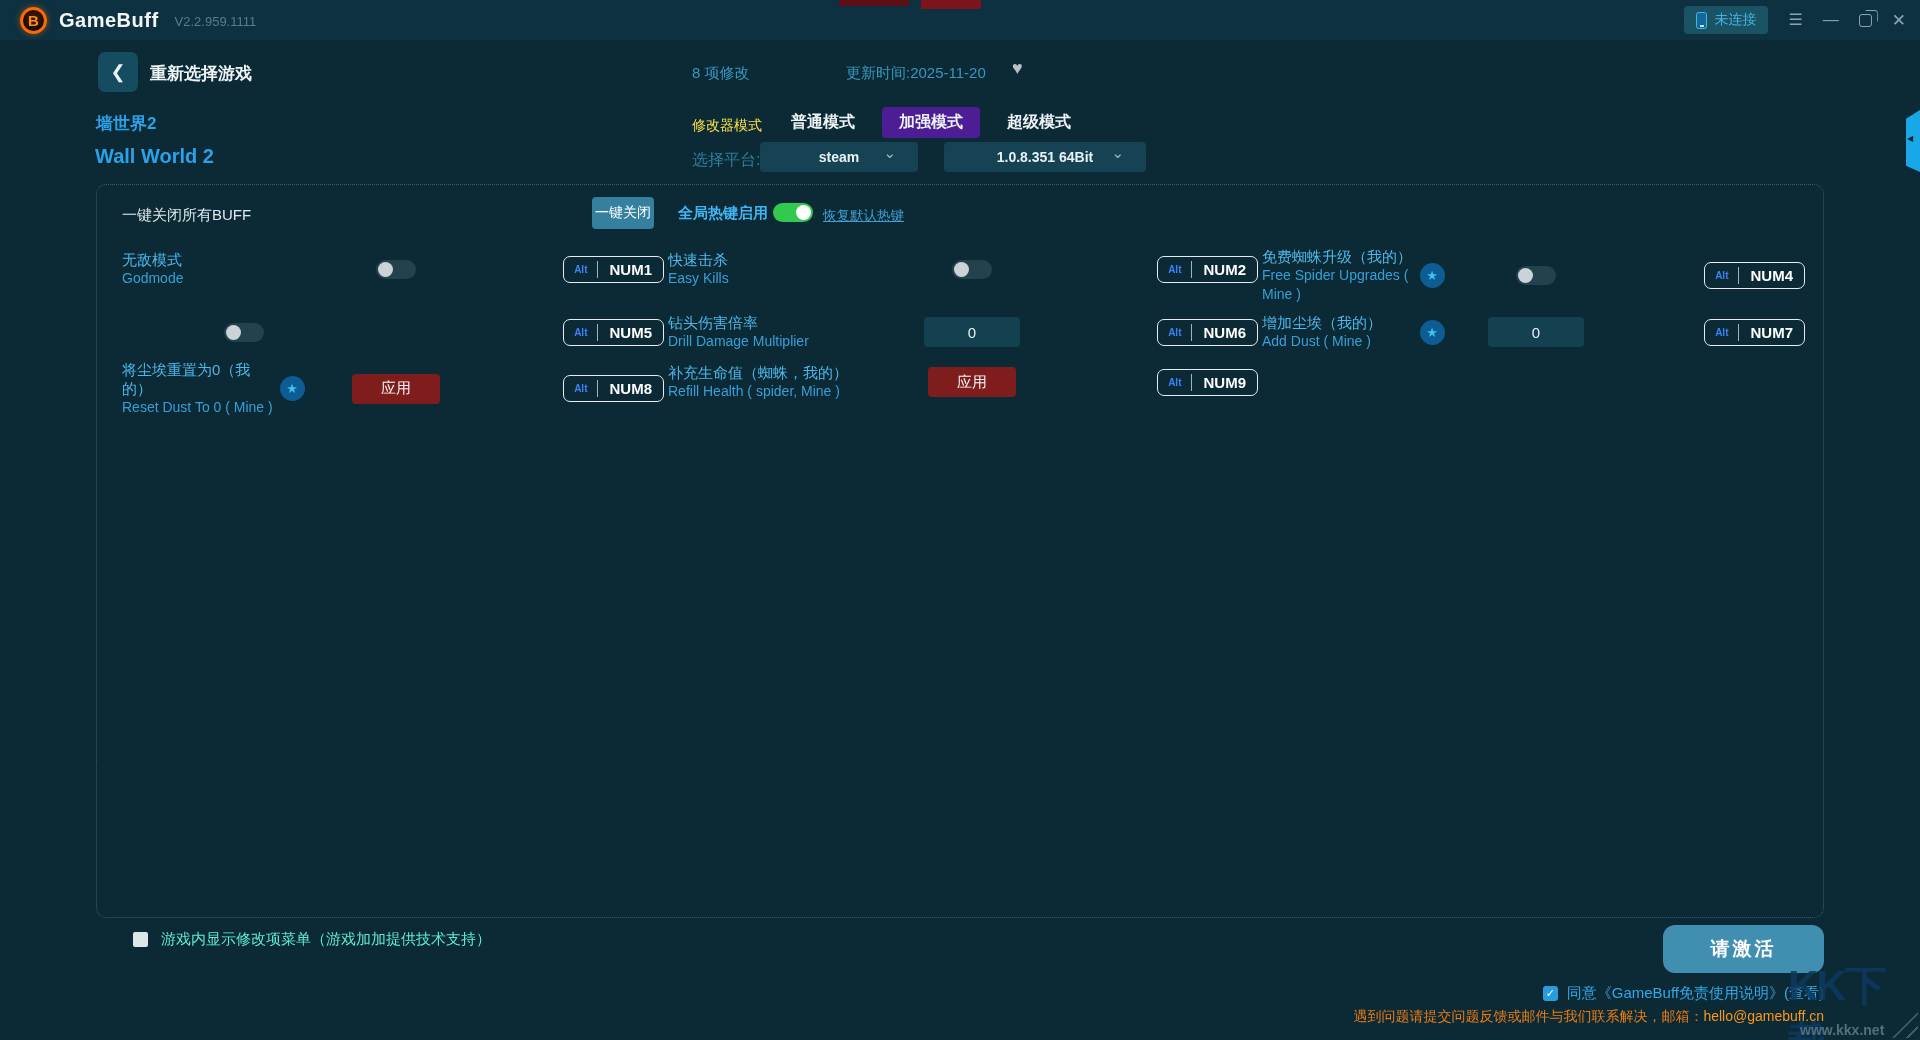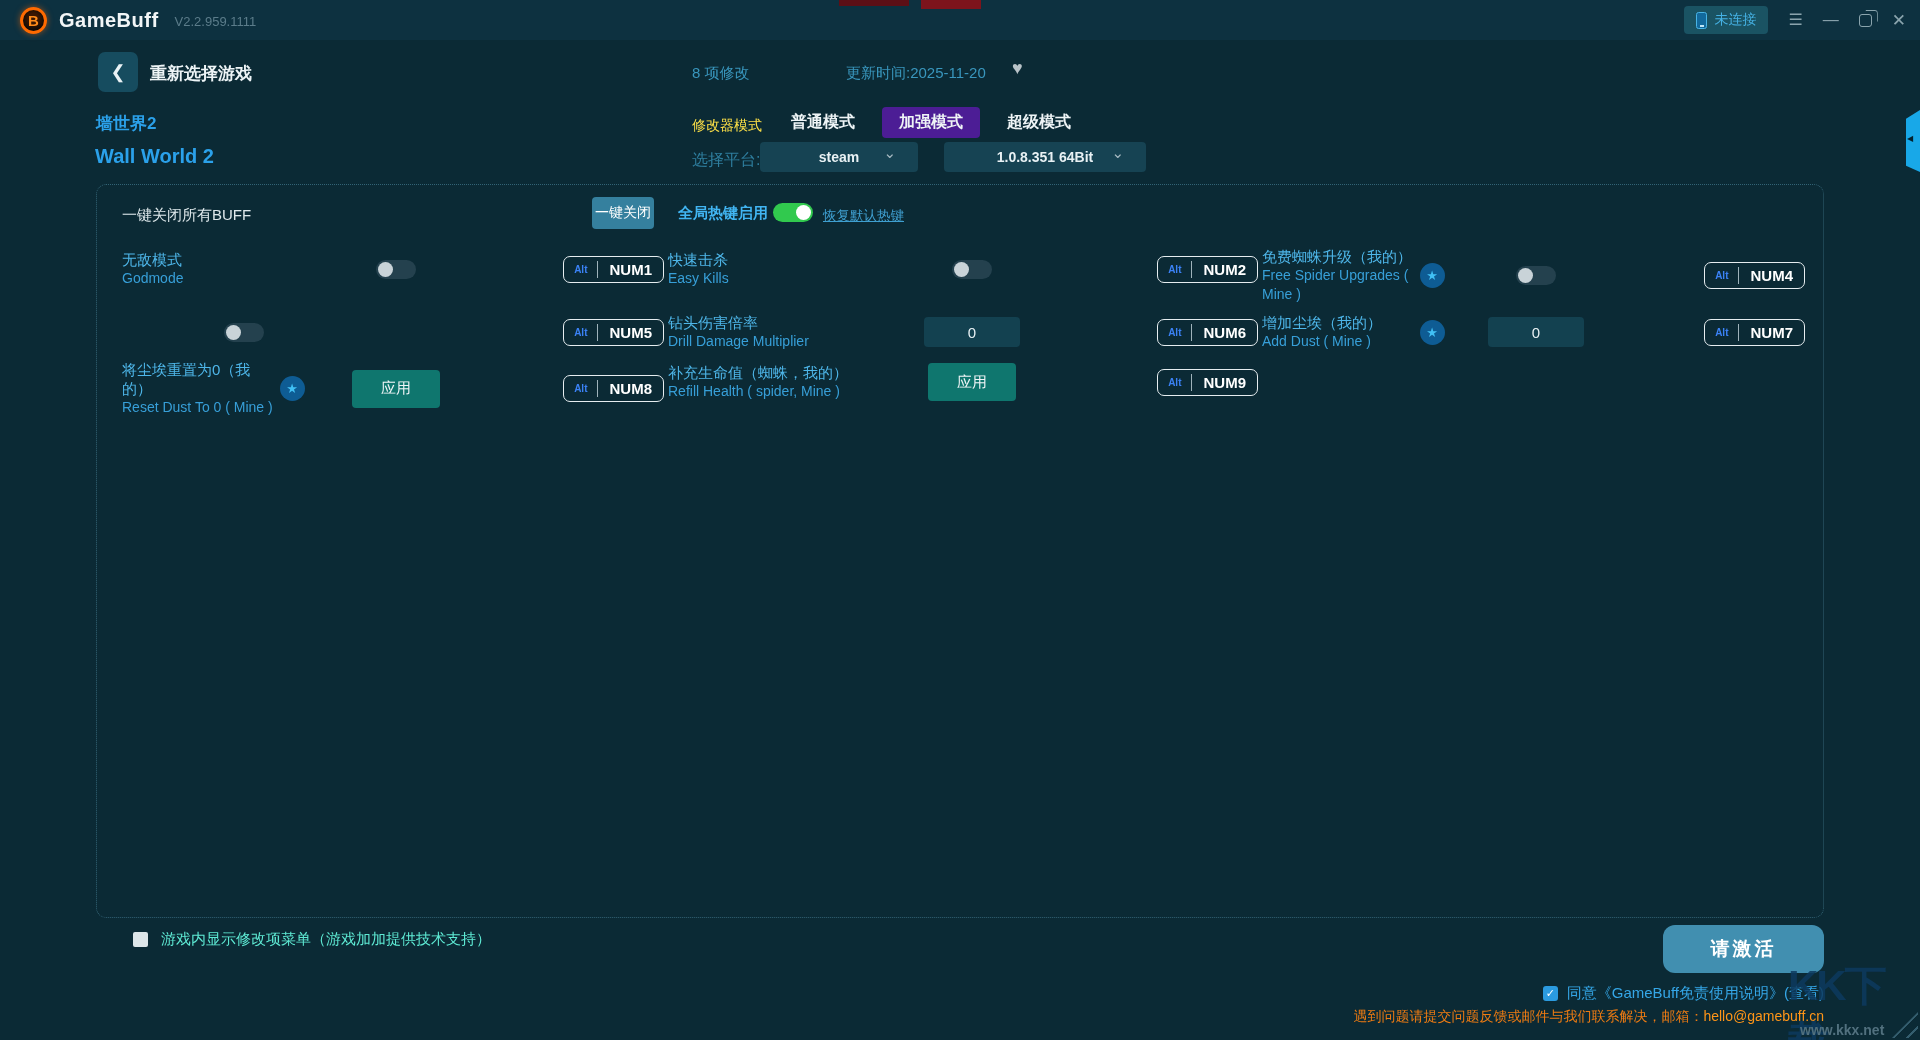--- a/index.html
+++ b/index.html
@@ -79,21 +79,21 @@
   .cheat-cell.c2 .cheat-labels { width:218px; }
   .cheat-cn { font-size:15px; color:#4eb6e9; }
   .cheat-en { font-size:14px; color:#379fd8; }
   .star-slot { width:36px; display:flex; justify-content:center; }
   .cheat-cell.c2 .star-slot { width:0; }
   .star-badge { width:25px; height:25px; border-radius:50%; background:#0e5c94; display:flex;
     align-items:center; justify-content:center; color:#41c0f5; font-size:13px; }
   .control-slot { width:172px; display:flex; justify-content:center; align-items:center; }
   .num-input { width:96px; height:30px; background:#134150; border:none; border-radius:4px;
     color:#e8f1f4; font-size:15px; text-align:center; font-family:inherit; }
-  .apply-btn { width:88px; height:38px; background:#0f766e; border:none; border-radius:4px;
+  .apply-btn { width:88px; height:30px; background:#7f1d1d; border:none; border-radius:4px;
     color:#f0f5f7; font-size:15px; cursor:pointer; font-family:inherit; }
   .hotkey { margin-left:auto; display:flex; align-items:center; border:1px solid #e6edf0;
     border-radius:7px; padding:4px 0; cursor:pointer; }
   .hk-mod { font-size:10px; font-weight:bold; color:#3b82f6; padding:0 10px; }
   .hk-key { font-size:15px; font-weight:bold; color:#fff; padding:0 11px; border-left:1px solid #9fb3bb; }
 
   .ingame-row { position:absolute; left:133px; top:930px; display:flex; align-items:center; gap:13px; }
   .ingame-check { width:15px; height:15px; background:#dde6e9; border-radius:2px; cursor:pointer; }
   .ingame-label { font-size:15px; color:#5eead4; }
 

